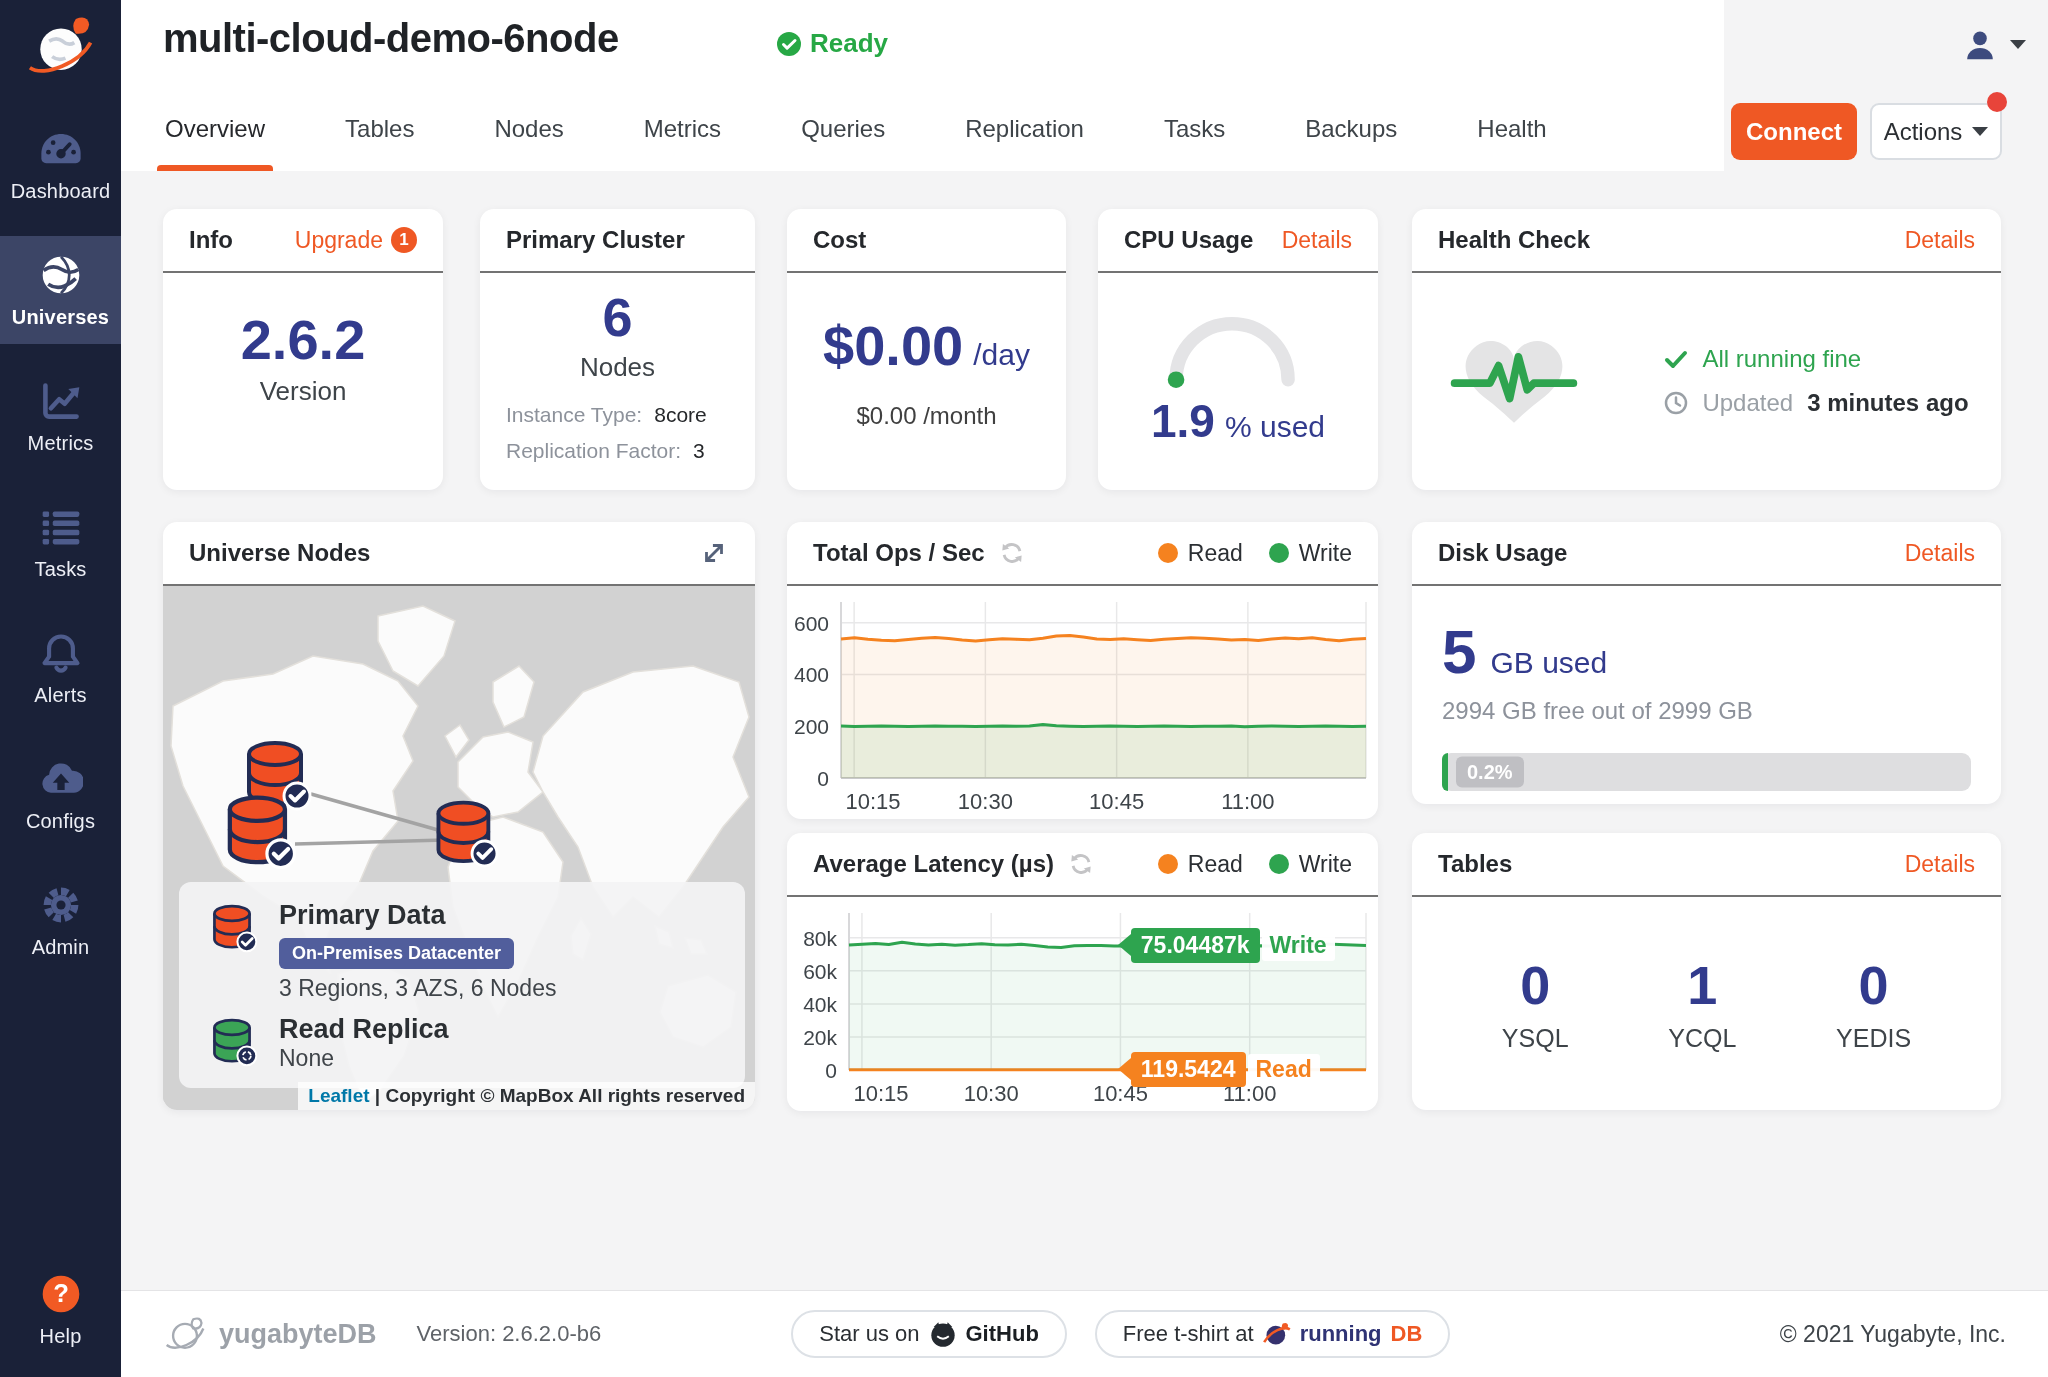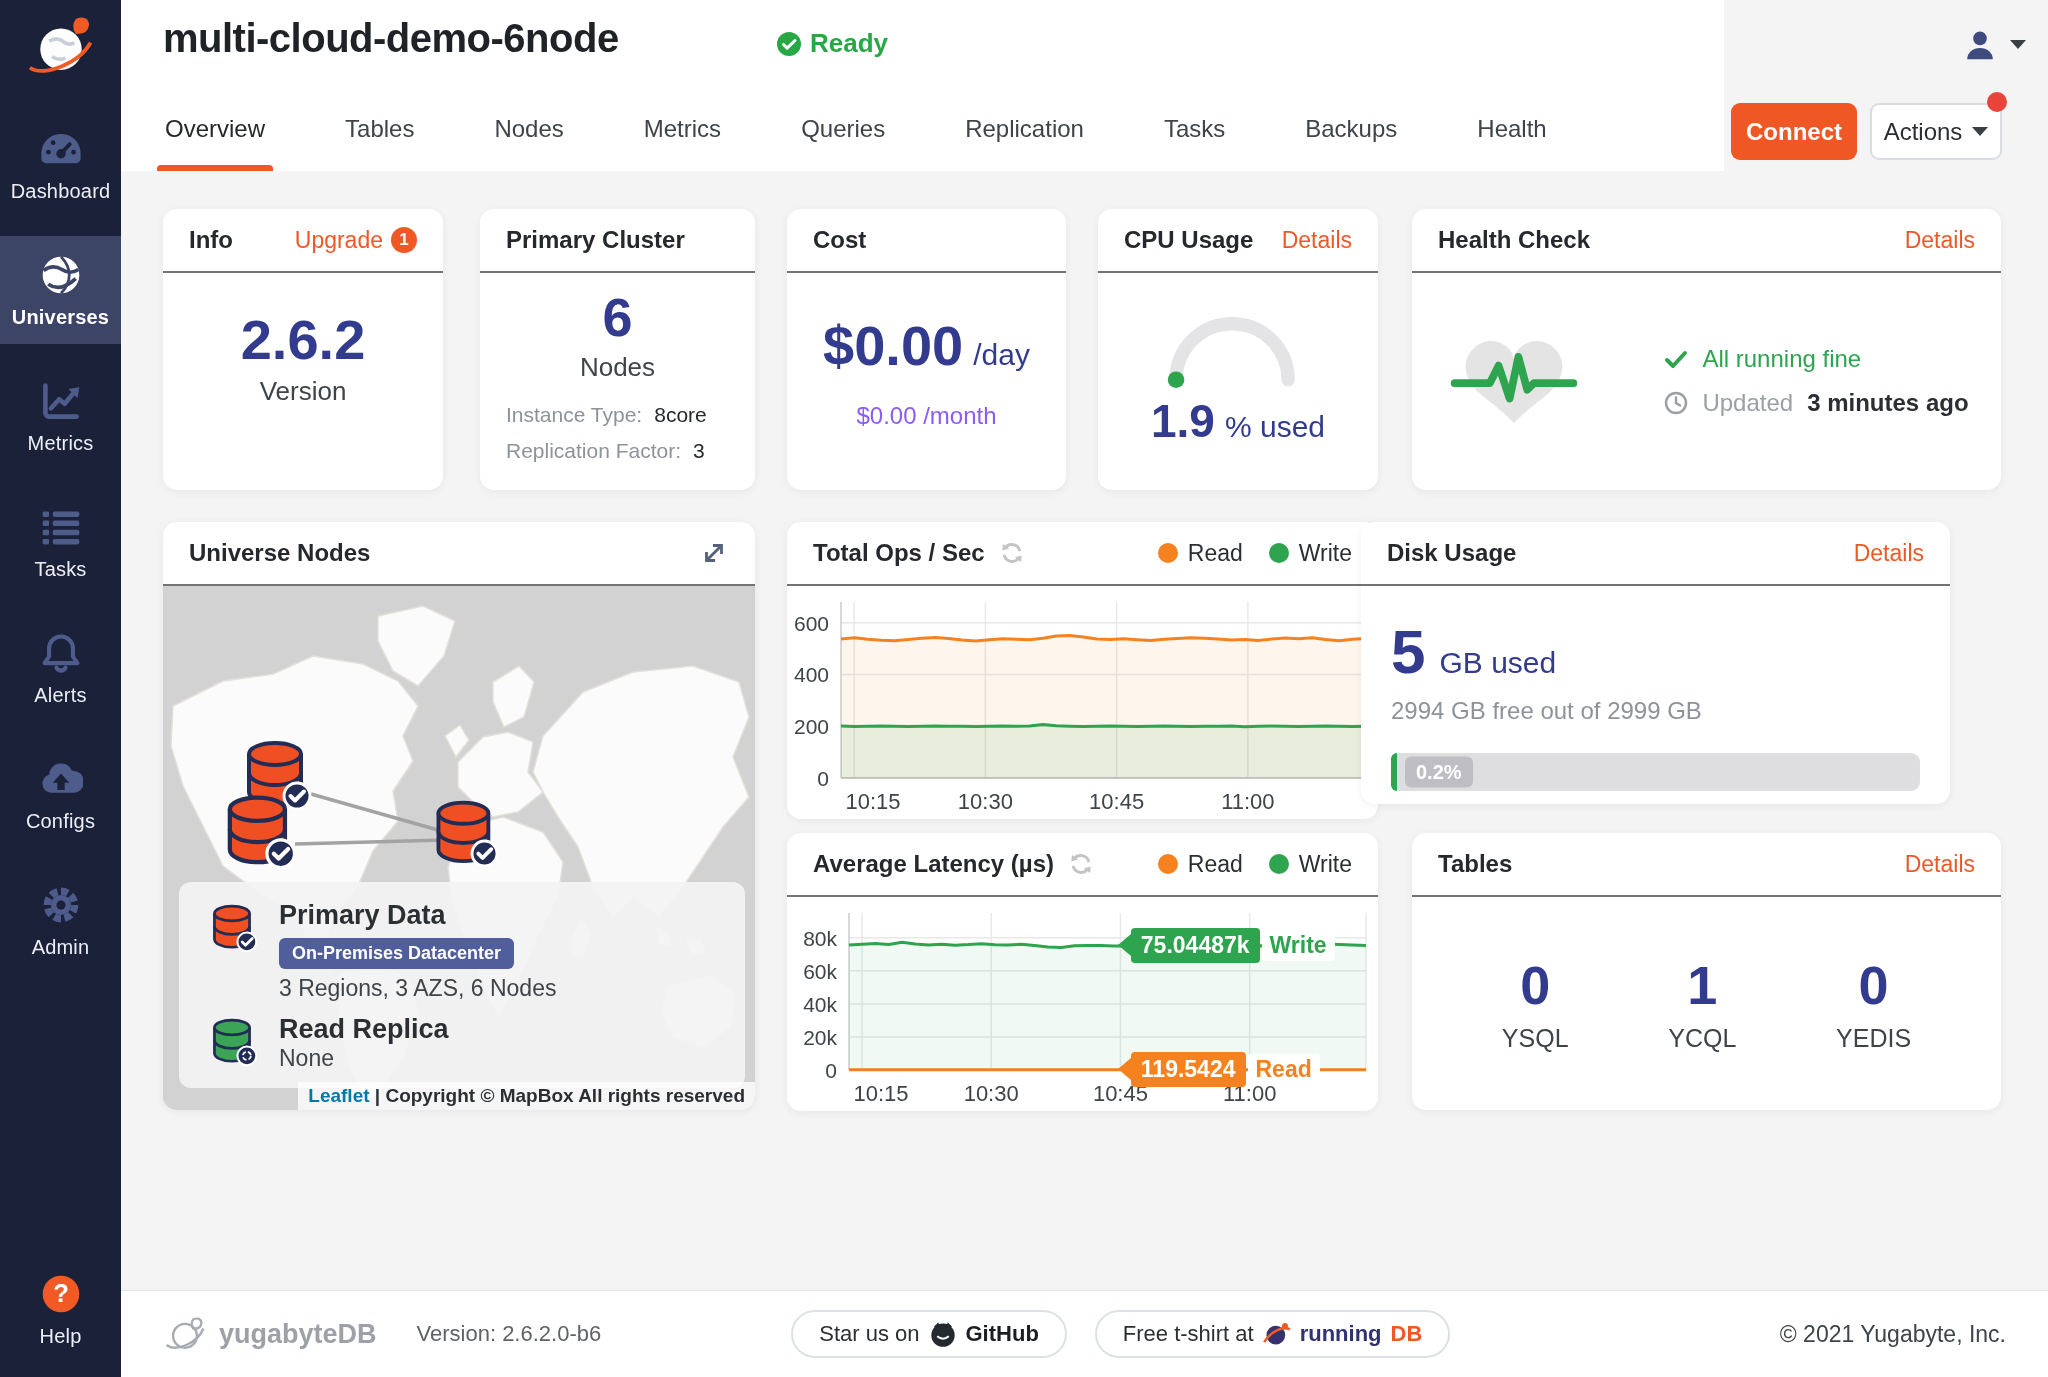--- a/index.html
+++ b/index.html
@@ -43,21 +43,21 @@
 
   .upgrade{display:flex;align-items:center;gap:8px;color:#EF5824;font-size:23px;cursor:pointer;}
   .upgrade-badge{width:26px;height:26px;border-radius:50%;background:#EF5824;color:#fff;font-size:17px;font-weight:bold;display:flex;align-items:center;justify-content:center;}
 
   .kv{width:100%;padding:0 26px;margin-top:14px;font-size:21px;line-height:1.75;}
   .kv .k{color:#8D929B;}
   .kv .v{color:#26282B;margin-left:12px;}
 
   .cost-row{display:flex;align-items:baseline;gap:10px;}
   .cost-per{font-size:30px;color:#323B8D;}
-  .cost-sub{font-size:24px;color:#8b5cf6;margin-top:26px;}
+  .cost-sub{font-size:24px;color:#404040;margin-top:26px;}
 
   .gauge-wrap{display:flex;flex-direction:column;align-items:center;margin-top:16px;}
   .gauge-wrap svg{width:158px;height:103px;}
   .cpu-val-row{display:flex;align-items:baseline;gap:10px;margin-top:2px;}
   .cpu-val{font-size:46px;font-weight:bold;color:#323B8D;}
   .cpu-unit{font-size:30px;color:#323B8D;}
 
   .health-body{display:flex;align-items:center;justify-content:center;gap:80px;height:216px;}
   .heart-ic{width:140px;height:110px;}
   .health-lines{display:flex;flex-direction:column;gap:16px;}
@@ -482,21 +482,21 @@
             <line x1="54" y1="16" x2="54" y2="192" stroke="#D8D8DA" stroke-width="2"></line>
             <line x1="54" y1="192" x2="579" y2="192" stroke="#C9C9CB" stroke-width="2"></line>
             <path d="M 54.0 53.0 L 67.5 51.7 L 80.9 53.3 L 94.4 54.3 L 107.8 54.8 L 121.3 53.5 L 134.8 52.2 L 148.2 51.5 L 161.7 52.5 L 175.2 54.0 L 188.6 55.1 L 202.1 53.8 L 215.5 52.8 L 229.0 53.3 L 242.5 53.8 L 255.9 52.2 L 269.4 49.9 L 282.8 49.4 L 296.3 50.9 L 309.8 53.0 L 323.2 53.5 L 336.7 52.8 L 350.2 53.8 L 363.6 54.6 L 377.1 53.3 L 390.5 52.5 L 404.0 51.7 L 417.5 52.2 L 430.9 53.0 L 444.4 54.0 L 457.8 53.5 L 471.3 54.6 L 484.8 53.0 L 498.2 52.0 L 511.7 52.8 L 525.2 51.7 L 538.6 53.5 L 552.1 54.8 L 565.5 53.3 L 579.0 52.5 L 579 192 L 54 192 Z" fill="rgba(245,130,31,0.08)" stroke="none"></path>
             <path d="M 54.0 53.0 L 67.5 51.7 L 80.9 53.3 L 94.4 54.3 L 107.8 54.8 L 121.3 53.5 L 134.8 52.2 L 148.2 51.5 L 161.7 52.5 L 175.2 54.0 L 188.6 55.1 L 202.1 53.8 L 215.5 52.8 L 229.0 53.3 L 242.5 53.8 L 255.9 52.2 L 269.4 49.9 L 282.8 49.4 L 296.3 50.9 L 309.8 53.0 L 323.2 53.5 L 336.7 52.8 L 350.2 53.8 L 363.6 54.6 L 377.1 53.3 L 390.5 52.5 L 404.0 51.7 L 417.5 52.2 L 430.9 53.0 L 444.4 54.0 L 457.8 53.5 L 471.3 54.6 L 484.8 53.0 L 498.2 52.0 L 511.7 52.8 L 525.2 51.7 L 538.6 53.5 L 552.1 54.8 L 565.5 53.3 L 579.0 52.5" fill="none" stroke="#F5821F" stroke-width="3" stroke-linejoin="round"></path>
             <path d="M 54.0 140.0 L 67.5 140.5 L 80.9 140.2 L 94.4 140.0 L 107.8 140.2 L 121.3 140.5 L 134.8 140.2 L 148.2 140.0 L 161.7 140.2 L 175.2 140.2 L 188.6 140.5 L 202.1 140.2 L 215.5 140.0 L 229.0 140.2 L 242.5 140.0 L 255.9 138.4 L 269.4 139.7 L 282.8 140.2 L 296.3 140.5 L 309.8 140.2 L 323.2 140.0 L 336.7 140.2 L 350.2 140.5 L 363.6 140.2 L 377.1 140.0 L 390.5 140.2 L 404.0 140.5 L 417.5 140.2 L 430.9 140.2 L 444.4 140.0 L 457.8 140.8 L 471.3 140.2 L 484.8 140.0 L 498.2 140.2 L 511.7 140.5 L 525.2 140.2 L 538.6 140.0 L 552.1 140.2 L 565.5 140.5 L 579.0 140.2 L 579 192 L 54 192 Z" fill="rgba(46,164,79,0.10)" stroke="none"></path>
             <path d="M 54.0 140.0 L 67.5 140.5 L 80.9 140.2 L 94.4 140.0 L 107.8 140.2 L 121.3 140.5 L 134.8 140.2 L 148.2 140.0 L 161.7 140.2 L 175.2 140.2 L 188.6 140.5 L 202.1 140.2 L 215.5 140.0 L 229.0 140.2 L 242.5 140.0 L 255.9 138.4 L 269.4 139.7 L 282.8 140.2 L 296.3 140.5 L 309.8 140.2 L 323.2 140.0 L 336.7 140.2 L 350.2 140.5 L 363.6 140.2 L 377.1 140.0 L 390.5 140.2 L 404.0 140.5 L 417.5 140.2 L 430.9 140.2 L 444.4 140.0 L 457.8 140.8 L 471.3 140.2 L 484.8 140.0 L 498.2 140.2 L 511.7 140.5 L 525.2 140.2 L 538.6 140.0 L 552.1 140.2 L 565.5 140.5 L 579.0 140.2" fill="none" stroke="#2EA44F" stroke-width="3" stroke-linejoin="round"></path>
           </svg>
         </div>
     </section>
 
-    <section class="card" style="left:1240px;top:351px;width:589px;height:282px;">
+    <section class="card" style="left:1291px;top:351px;width:589px;height:282px;">
       <div class="card-hd">
         <span class="card-title">Disk Usage</span>
         <span class="details-link">Details</span>
       </div>
       <div class="disk-body">
         <div class="disk-top">
           <span class="disk-num">5</span>
           <span class="disk-unit">GB used</span>
         </div>
         <div class="disk-sub">2994 GB free out of 2999 GB</div>

